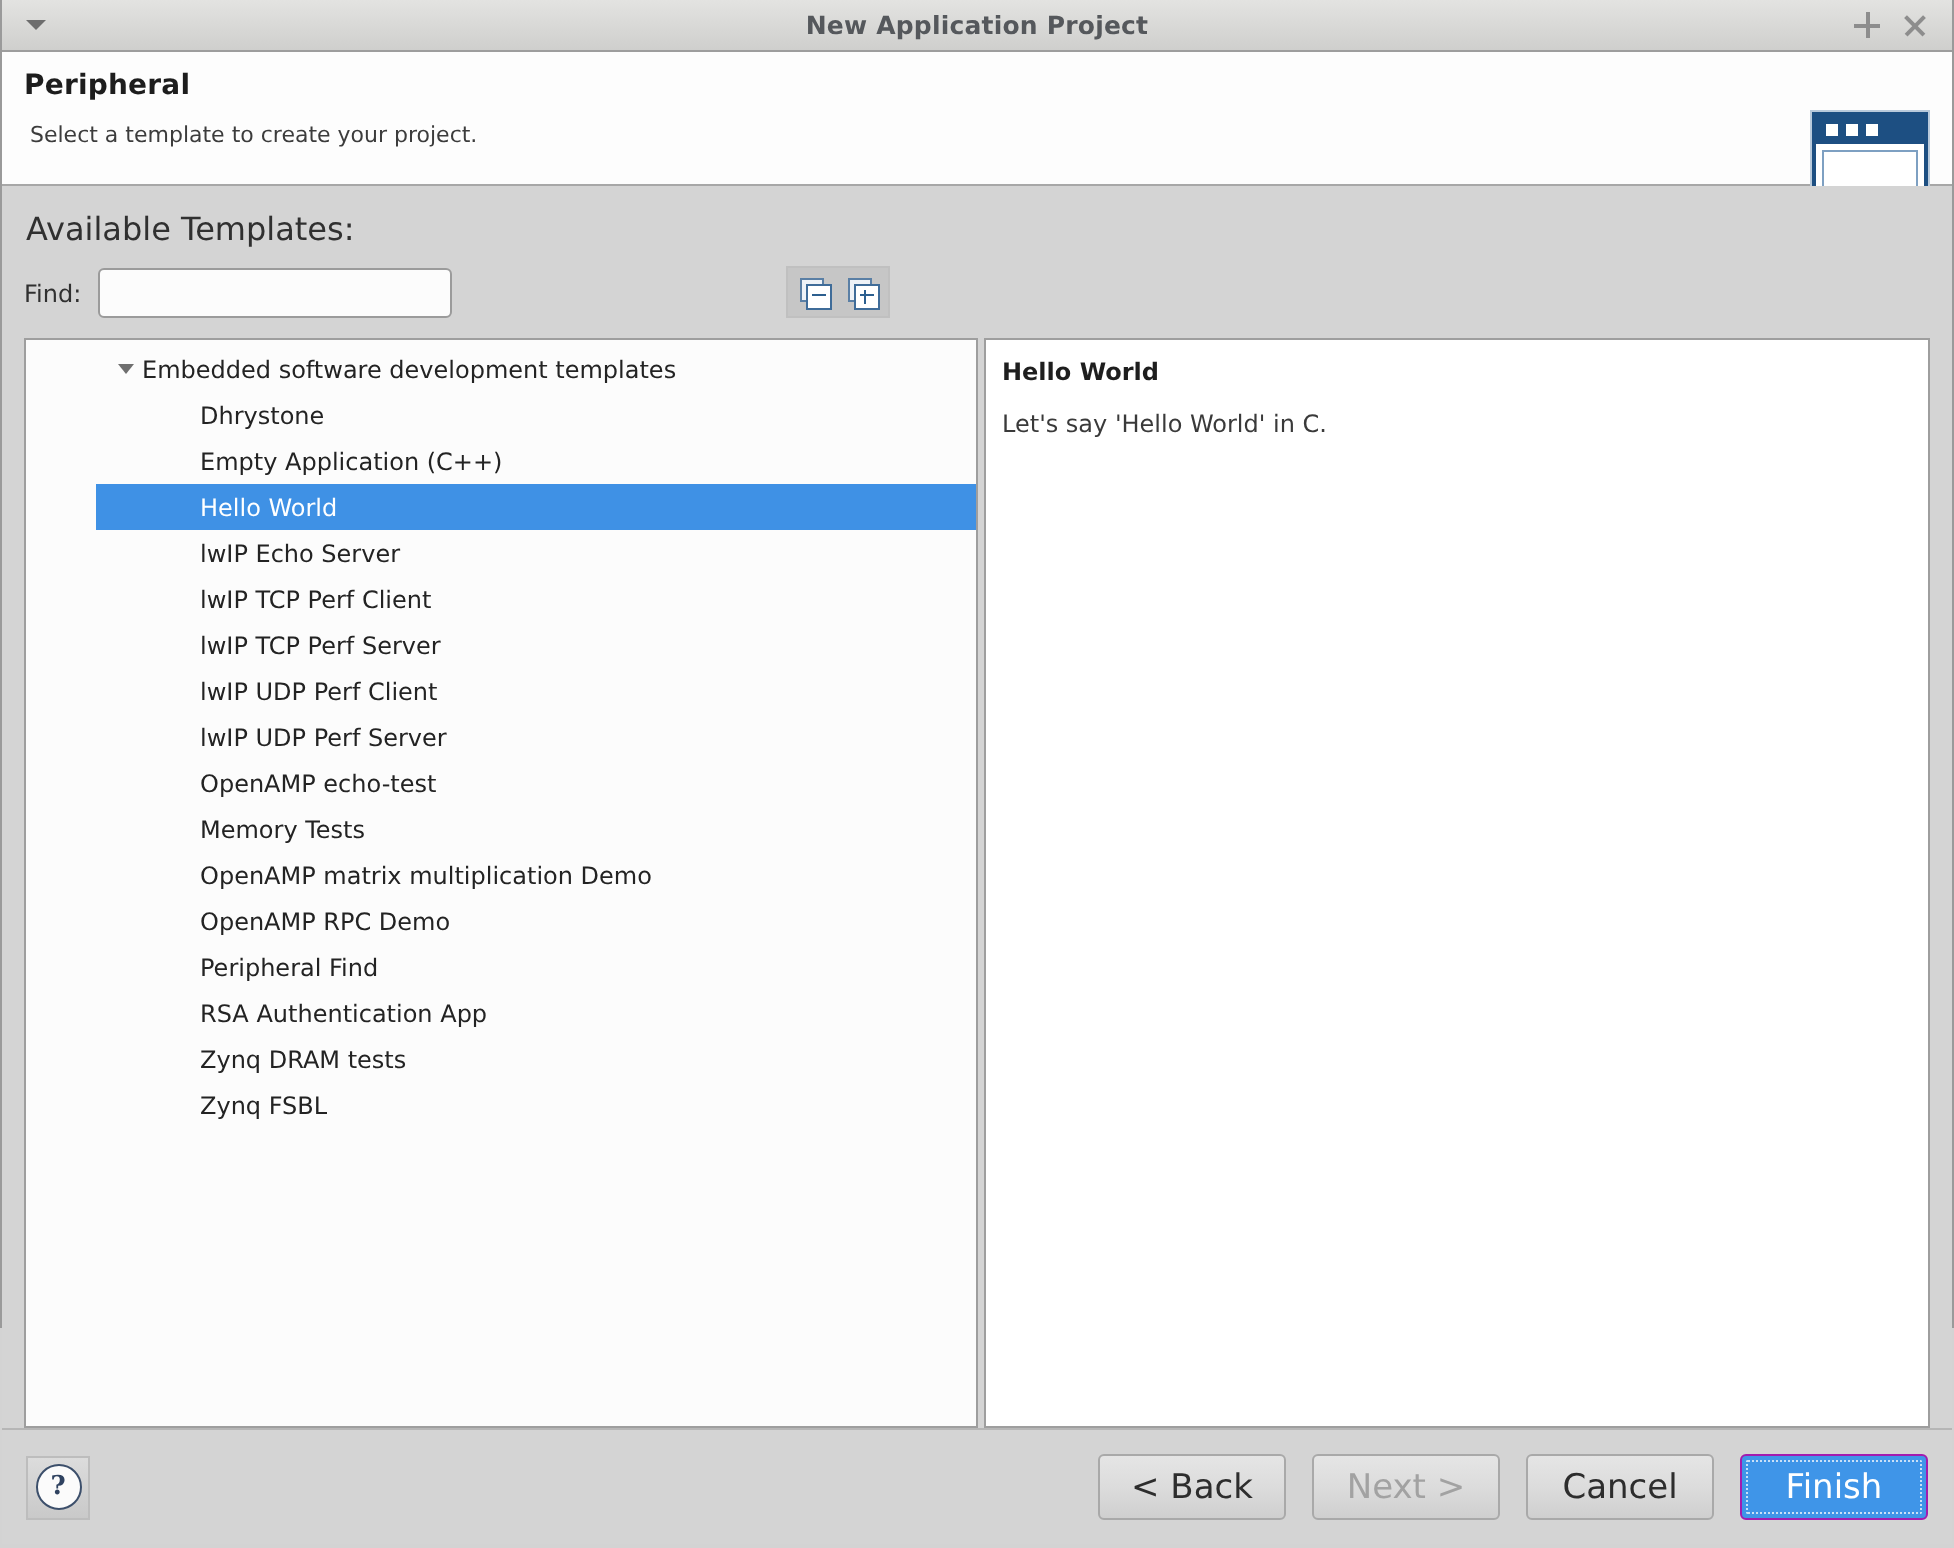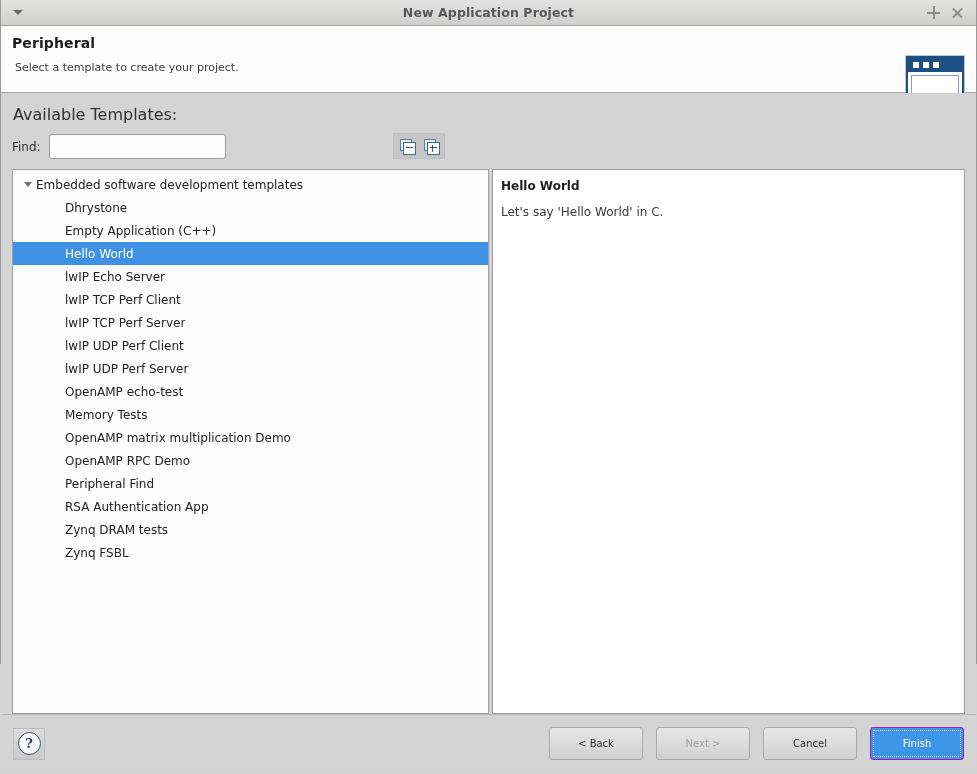--- a/index.html
+++ b/index.html
@@ -251,20 +251,21 @@
   .tree-panel {
     width: 477px;
     box-sizing: border-box;
     background: #fcfcfc;
     border: 1px solid #9e9e9e;
     overflow: hidden;
     position: relative;
   }
   .tree-list {
     padding-top: 3px;
+    padding-left: 35px;
   }
   .tree-node {
     height: 23px;
     display: flex;
     align-items: center;
     font-size: 12px;
     color: #232323;
     padding-left: 7px;
     cursor: default;
     white-space: nowrap;
@@ -350,21 +351,21 @@
     gap: 13px;
   }
   .btn {
     min-width: 88px;
     height: 33px;
     box-sizing: border-box;
     border: 1px solid #a9a9a9;
     border-radius: 3px;
     background: linear-gradient(to bottom, #e5e5e5 0%, #dcdcdc 50%, #cfcfcf 100%);
     font-family: inherit;
-    font-size: 10px;
+    font-size: 17px;
     color: #2d2d2d;
     display: flex;
     align-items: center;
     justify-content: center;
     padding: 0 14px;
     cursor: default;
   }
   .btn.wide { min-width: 94px; }
   .btn.disabled {
     color: #a2a2a2;

